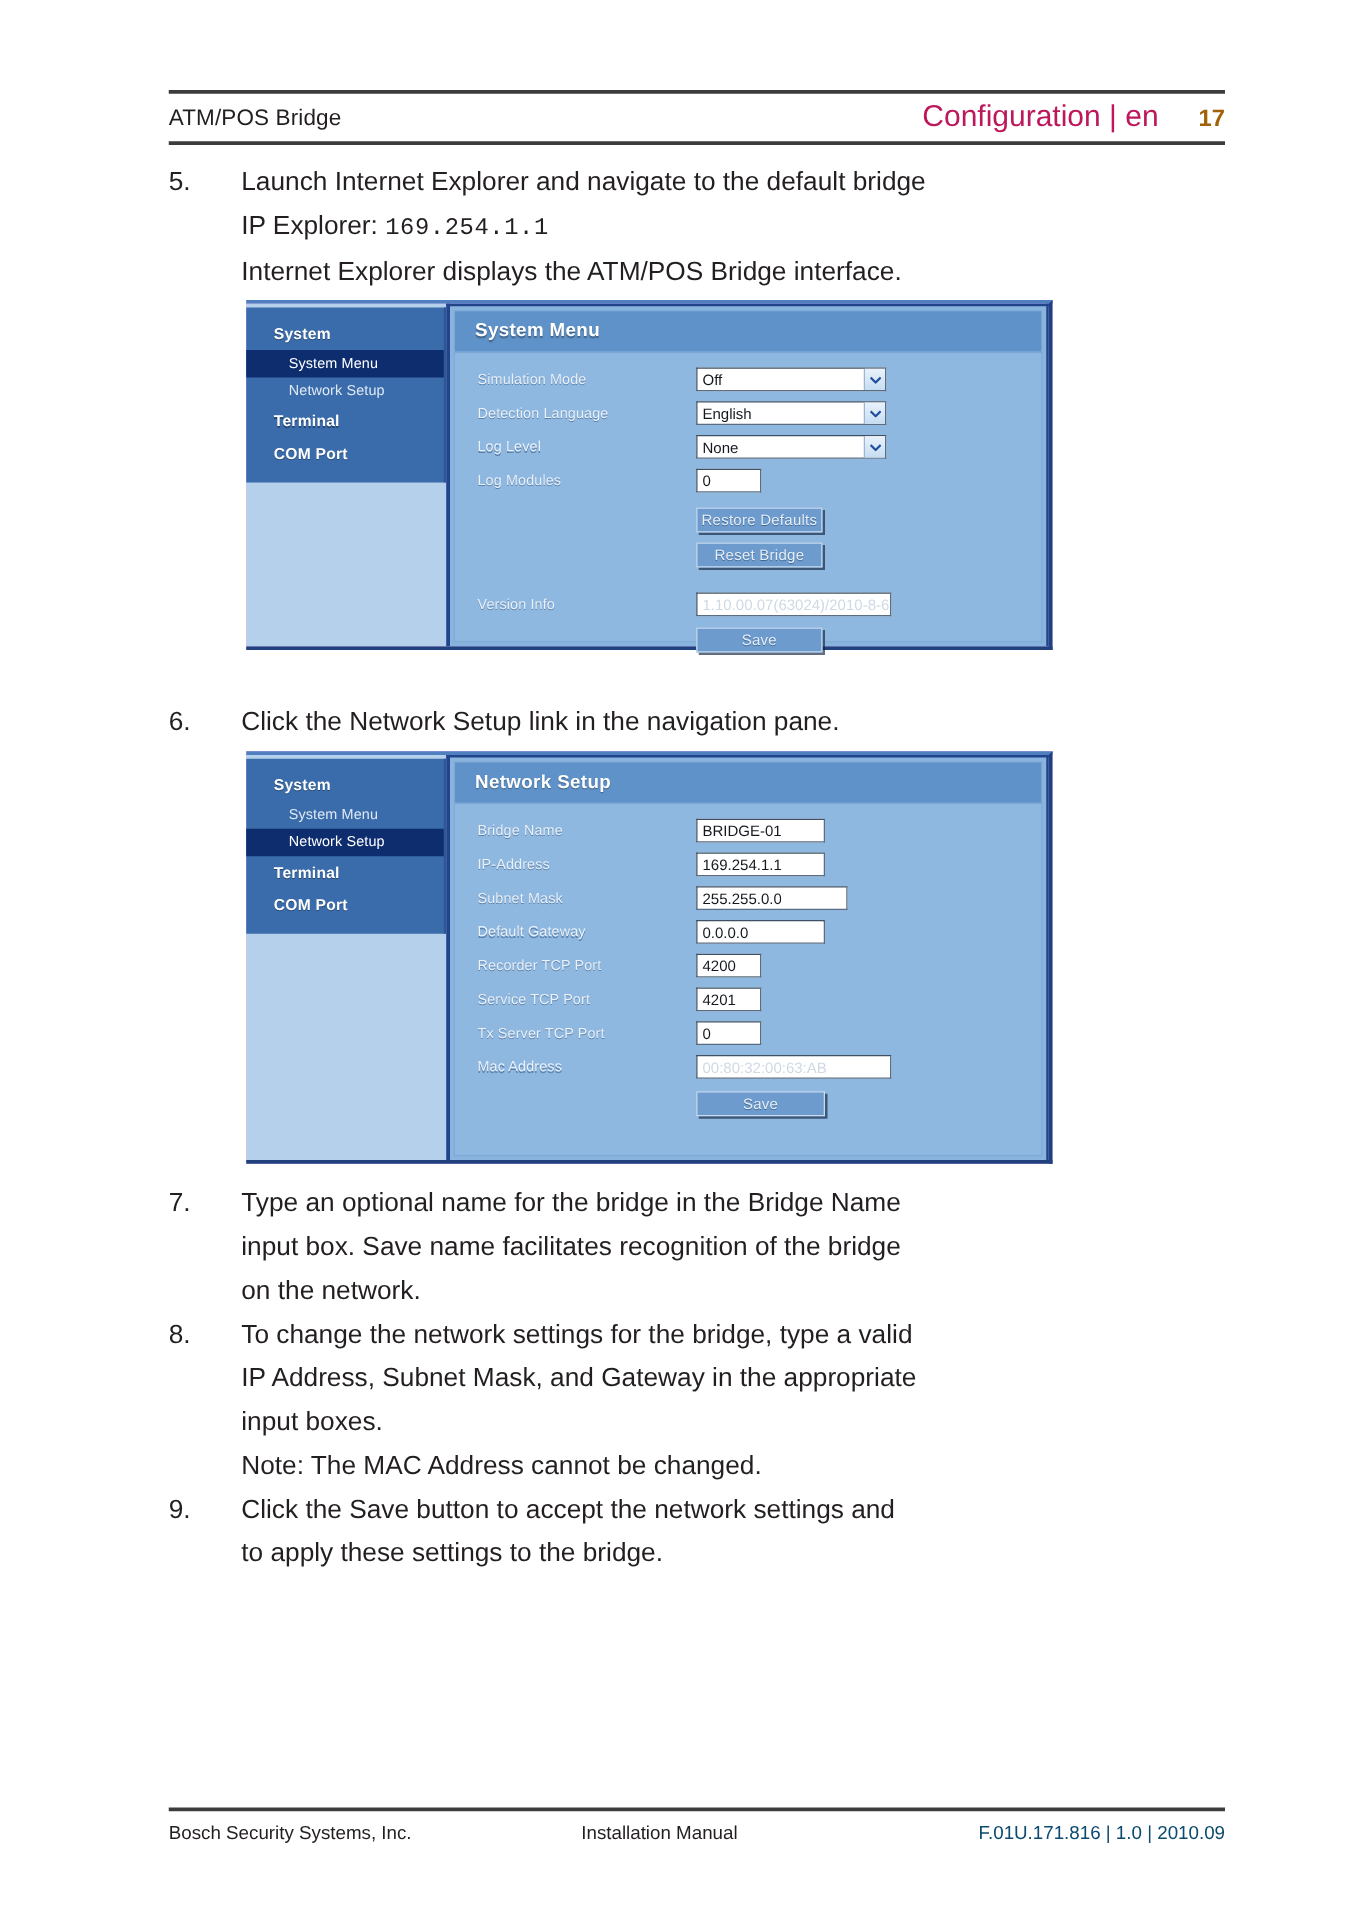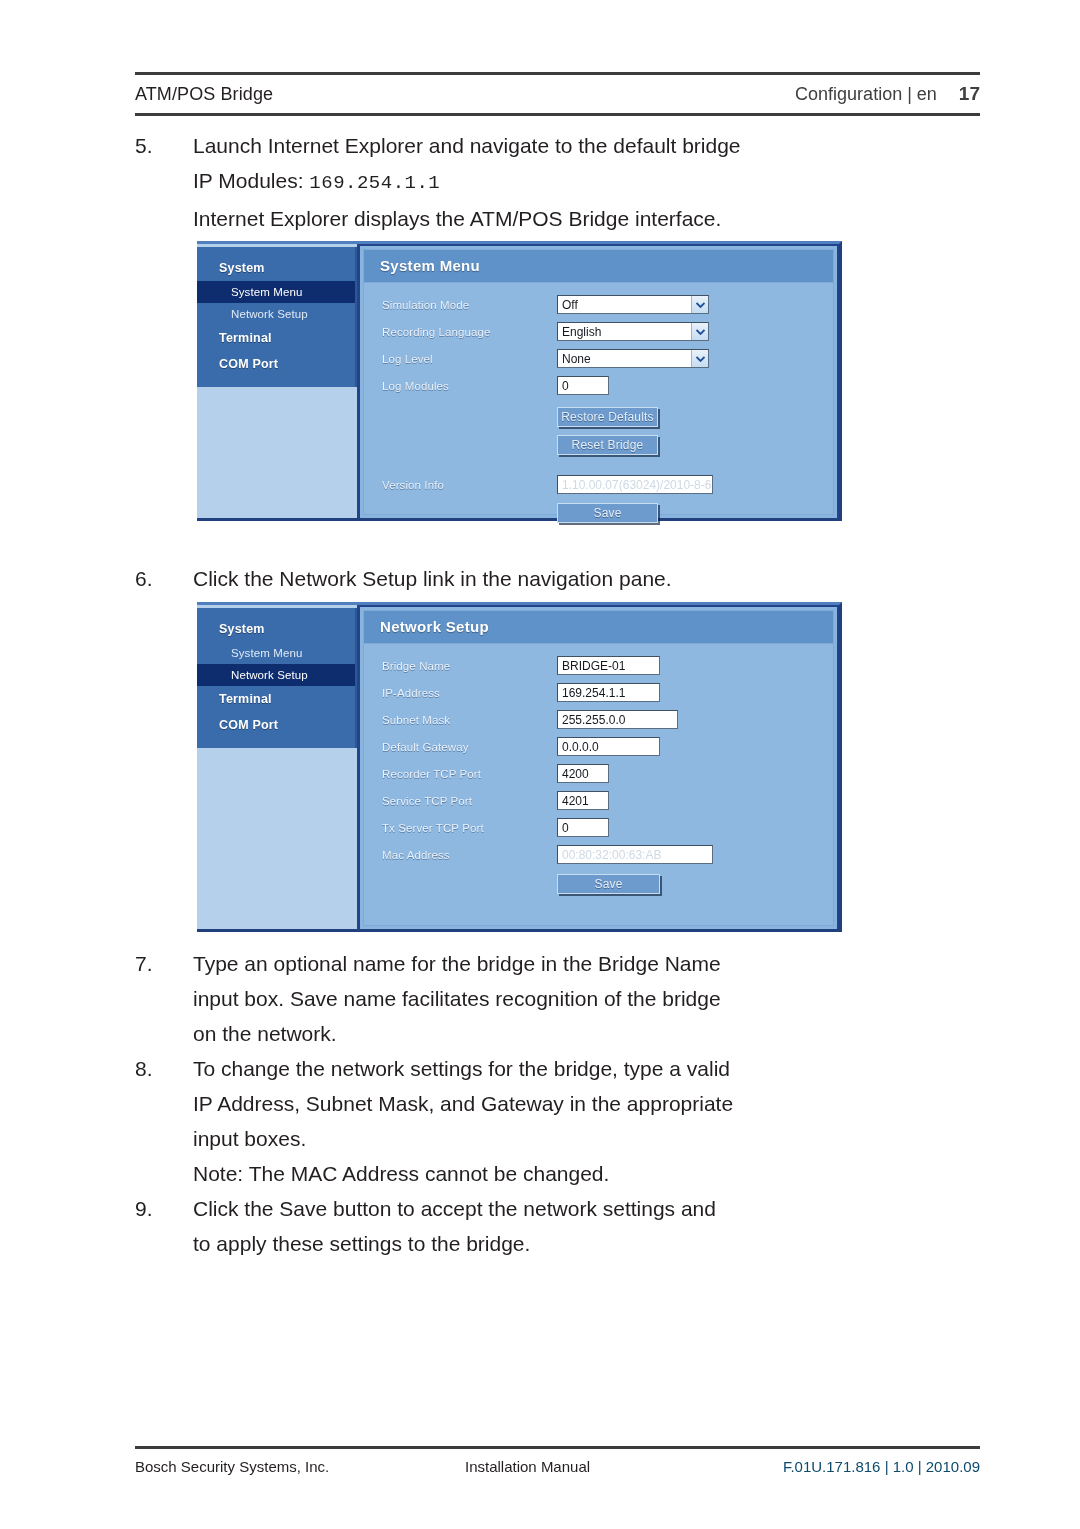--- a/index.html
+++ b/index.html
@@ -40,28 +40,28 @@
   .header-left {
     font-size: 18px;
     letter-spacing: .1px;
     color: #231f20;
   }
   .header-right {
     display: flex;
     align-items: baseline;
   }
   .header-sect {
-    font-size: 18px;
-    color: #404040;
+    font-size: 24px;
+    color: #be185d;
   }
   .header-pageno {
     font-size: 19px;
     font-weight: bold;
-    margin-left: 22px;
-    color: #404040;
+    margin-left: 32px;
+    color: #a16207;
   }
 
   
   .content {
     position: absolute;
     left: 135px;
     top: 128px;
     width: 845px;
   }
 
@@ -299,21 +299,21 @@
       <span class="header-pageno">17</span>
     </div>
   </div>
 
   <div class="content">
 
     <div class="step">
       <div class="step-num">5.</div>
       <div class="step-body">
         <div class="step-line">Launch Internet Explorer and navigate to the default bridge</div>
-        <div class="step-line"><span>IP Modules: </span><span class="mono">169.254.1.1</span></div>
+        <div class="step-line"><span>IP Explorer: </span><span class="mono">169.254.1.1</span></div>
         <div class="step-line">Internet Explorer displays the ATM/POS Bridge interface.</div>
       </div>
     </div>
 
     <div class="shot" style="margin:5px 0 0 62px; width:645px; height:280px;">
       <div class="shot-nav-col">
         <div class="nav-box">
           <div class="nav-group">System</div>
           <div class="nav-link active">System Menu</div>
           <div class="nav-link">Network Setup</div>
@@ -332,21 +332,21 @@
                 <span class="sel-text">Off</span>
                 <span class="sel-arrow">
                   <svg width="9" height="6" viewBox="0 0 9 6">
                       <path d="M0.5 1 L4.5 5 L8.5 1" fill="none" stroke="#1f4e9c" stroke-width="1.8"></path>
                     </svg>
                 </span>
               </div>
             </div>
 
             <div class="field-row">
-              <div class="field-label">Recording Language</div>
+              <div class="field-label">Detection Language</div>
               <div class="ctrl-select" style="width:152px;">
                 <span class="sel-text">English</span>
                 <span class="sel-arrow">
                   <svg width="9" height="6" viewBox="0 0 9 6">
                       <path d="M0.5 1 L4.5 5 L8.5 1" fill="none" stroke="#1f4e9c" stroke-width="1.8"></path>
                     </svg>
                 </span>
               </div>
             </div>
 

